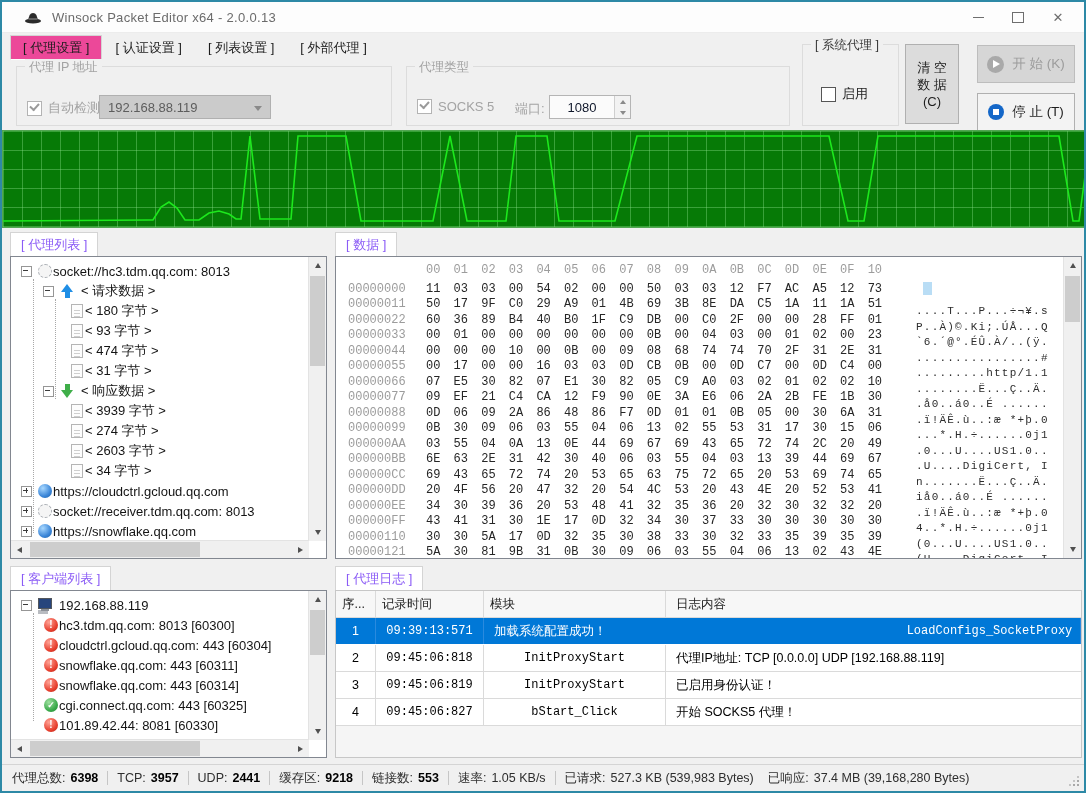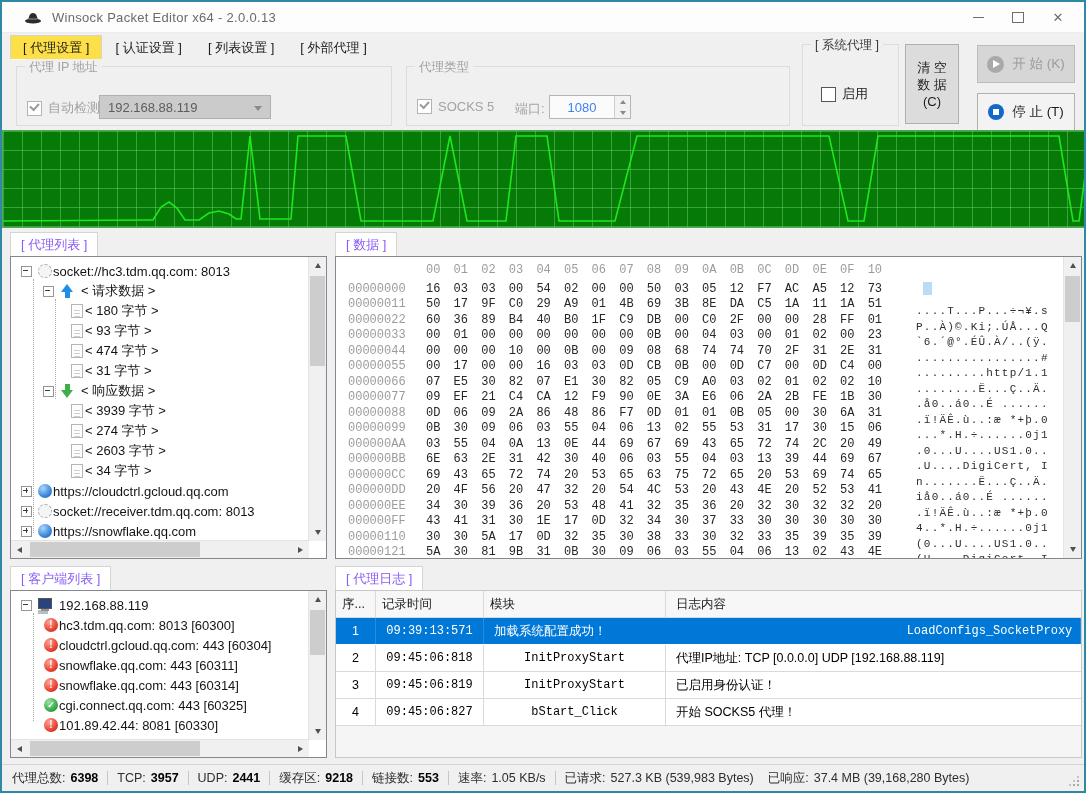--- a/index.html
+++ b/index.html
@@ -9,36 +9,36 @@
   .app-icon{margin-left:22px;width:18px;height:16px;flex:none;}
   .title-text{margin-left:10px;font-size:13px;color:#6b6b6b;letter-spacing:.3px;}
   .win-controls{position:absolute;right:6px;top:0;height:30px;display:flex;}
   .win-btn{width:40px;height:30px;display:flex;align-items:center;justify-content:center;color:#6e6e6e;}
   .glyph-min{width:11px;height:1px;background:#6e6e6e;}
   .glyph-max{width:10px;height:9px;border:1px solid #6e6e6e;}
   .glyph-close{font-size:13px;color:#6e6e6e;line-height:1;}
   
   .main-tabs{position:absolute;left:8px;top:33px;display:flex;}
   .mtab{height:23px;padding:0 12px;display:flex;align-items:center;font-size:13px;color:#1c1c1c;border:1px solid transparent;}
-  .mtab.active{background:#fde047;border-color:#d4d4d4;border-bottom-color:#fff;}
+  .mtab.active{background:#ec4899;border-color:#d4d4d4;border-bottom-color:#fff;}
   
   .settings{position:absolute;left:0;top:56px;width:100%;height:72px;}
   .groupbox{position:absolute;border:1px solid #dcdcdc;background:transparent;}
   .groupbox .gb-title{position:absolute;top:-8px;left:8px;background:#f0f0f0;padding:0 4px;font-size:12.5px;color:#a3a3a3;}
   .groupbox.dark .gb-title{color:#3a3a3a;}
   .cbx{display:inline-flex;align-items:center;font-size:13px;}
   .cbx .box{width:13px;height:13px;border:1px solid #b3b3b3;background:#fff;margin-right:6px;position:relative;flex:none;}
   .cbx.checked .box::after{content:"";position:absolute;left:2px;top:1px;width:7px;height:4px;border-left:2px solid #9a9a9a;border-bottom:2px solid #9a9a9a;transform:rotate(-48deg);}
   .cbx.enabled .box{border-color:#555;}
   .cbx .lbl{color:#a3a3a3;}
   .cbx.enabled .lbl{color:#222;}
   .combo{position:absolute;left:82px;top:28px;width:172px;height:24px;background:#cbcbcb;border:1px solid #b0b0b0;display:flex;align-items:center;font-size:13px;color:#5d5d5d;padding-left:8px;box-sizing:border-box;}
   .combo .arrow{position:absolute;right:8px;top:10px;width:0;height:0;border-left:4px solid transparent;border-right:4px solid transparent;border-top:5px solid #8a8a8a;}
   .spinbox{position:absolute;display:flex;width:82px;height:24px;border:1px solid #b5b5b5;background:#fbfbfb;box-sizing:border-box;}
-  .spin-val{flex:1;display:flex;align-items:center;justify-content:center;font-size:13px;color:#3b82f6;}
+  .spin-val{flex:1;display:flex;align-items:center;justify-content:center;font-size:13px;color:#0f172a;}
   .spin-btns{width:15px;display:flex;flex-direction:column;border-left:1px solid #cfcfcf;}
   .spin-b{flex:1;display:flex;align-items:center;justify-content:center;background:#f2f2f2;}
   .spin-b::after{content:"";width:0;height:0;border-left:3px solid transparent;border-right:3px solid transparent;}
   .spin-up::after{border-bottom:4px solid #8a8a8a;}
   .spin-dn::after{border-top:4px solid #8a8a8a;}
   .btn{position:absolute;box-sizing:border-box;border:1px solid #b0b0b0;display:flex;align-items:center;justify-content:center;font-size:13.5px;color:#1d1d1d;background:#f3f3f3;}
   .btn.multiline{flex-direction:column;font-size:13px;line-height:17px;background:#dcdcdc;}
   .btn.disabled{background:#d6d6d6;color:#9c9c9c;border-color:#bdbdbd;}
   .ic-play{width:17px;height:17px;border-radius:50%;background:#a9a9a9;position:relative;margin-right:8px;flex:none;}
   .ic-play::after{content:"";position:absolute;left:6px;top:4px;border-left:7px solid #fff;border-top:4.5px solid transparent;border-bottom:4.5px solid transparent;}
@@ -288,21 +288,21 @@
   </div>
 
   <div class="ptab" style="left:333px;top:230px;">
       <span>[ 数据 ]</span>
     </div>
   <div class="pbox" style="left:333px;top:254px;width:747px;height:303px;">
     <div class="hexwrap">
       <div class="sel-hl"></div>
       <div class="hexhead">00 01 02 03 04 05 06 07 08 09 0A 0B 0C 0D 0E 0F 10</div>
       <div class="hexrows">
-        <div class="hexrow"><span class="hr-off">00000000</span><span class="hr-bytes">16 03 03 00 54 02 00 00 50 03 05 12 F7 AC A5 12 73</span><span class="hr-ascii">....T...P...÷¬¥.s</span></div>
+        <div class="hexrow"><span class="hr-off">00000000</span><span class="hr-bytes">11 03 03 00 54 02 00 00 50 03 03 12 F7 AC A5 12 73</span><span class="hr-ascii">....T...P...÷¬¥.s</span></div>
         <div class="hexrow"><span class="hr-off">00000011</span><span class="hr-bytes">50 17 9F C0 29 A9 01 4B 69 3B 8E DA C5 1A 11 1A 51</span><span class="hr-ascii">P..À)©.Ki;.ÚÅ...Q</span></div>
         <div class="hexrow"><span class="hr-off">00000022</span><span class="hr-bytes">60 36 89 B4 40 B0 1F C9 DB 00 C0 2F 00 00 28 FF 01</span><span class="hr-ascii">`6.´@°.ÉÛ.À/..(ÿ.</span></div>
         <div class="hexrow"><span class="hr-off">00000033</span><span class="hr-bytes">00 01 00 00 00 00 00 00 0B 00 04 03 00 01 02 00 23</span><span class="hr-ascii">................#</span></div>
         <div class="hexrow"><span class="hr-off">00000044</span><span class="hr-bytes">00 00 00 10 00 0B 00 09 08 68 74 74 70 2F 31 2E 31</span><span class="hr-ascii">.........http/1.1</span></div>
         <div class="hexrow"><span class="hr-off">00000055</span><span class="hr-bytes">00 17 00 00 16 03 03 0D CB 0B 00 0D C7 00 0D C4 00</span><span class="hr-ascii">........Ë...Ç..Ä.</span></div>
         <div class="hexrow"><span class="hr-off">00000066</span><span class="hr-bytes">07 E5 30 82 07 E1 30 82 05 C9 A0 03 02 01 02 02 10</span><span class="hr-ascii">.å0..á0..É ......</span></div>
         <div class="hexrow"><span class="hr-off">00000077</span><span class="hr-bytes">09 EF 21 C4 CA 12 F9 90 0E 3A E6 06 2A 2B FE 1B 30</span><span class="hr-ascii">.ï!ÄÊ.ù..:æ *+þ.0</span></div>
         <div class="hexrow"><span class="hr-off">00000088</span><span class="hr-bytes">0D 06 09 2A 86 48 86 F7 0D 01 01 0B 05 00 30 6A 31</span><span class="hr-ascii">...*.H.÷......0j1</span></div>
         <div class="hexrow"><span class="hr-off">00000099</span><span class="hr-bytes">0B 30 09 06 03 55 04 06 13 02 55 53 31 17 30 15 06</span><span class="hr-ascii">.0...U....US1.0..</span></div>
         <div class="hexrow"><span class="hr-off">000000AA</span><span class="hr-bytes">03 55 04 0A 13 0E 44 69 67 69 43 65 72 74 2C 20 49</span><span class="hr-ascii">.U....DigiCert, I</span></div>

